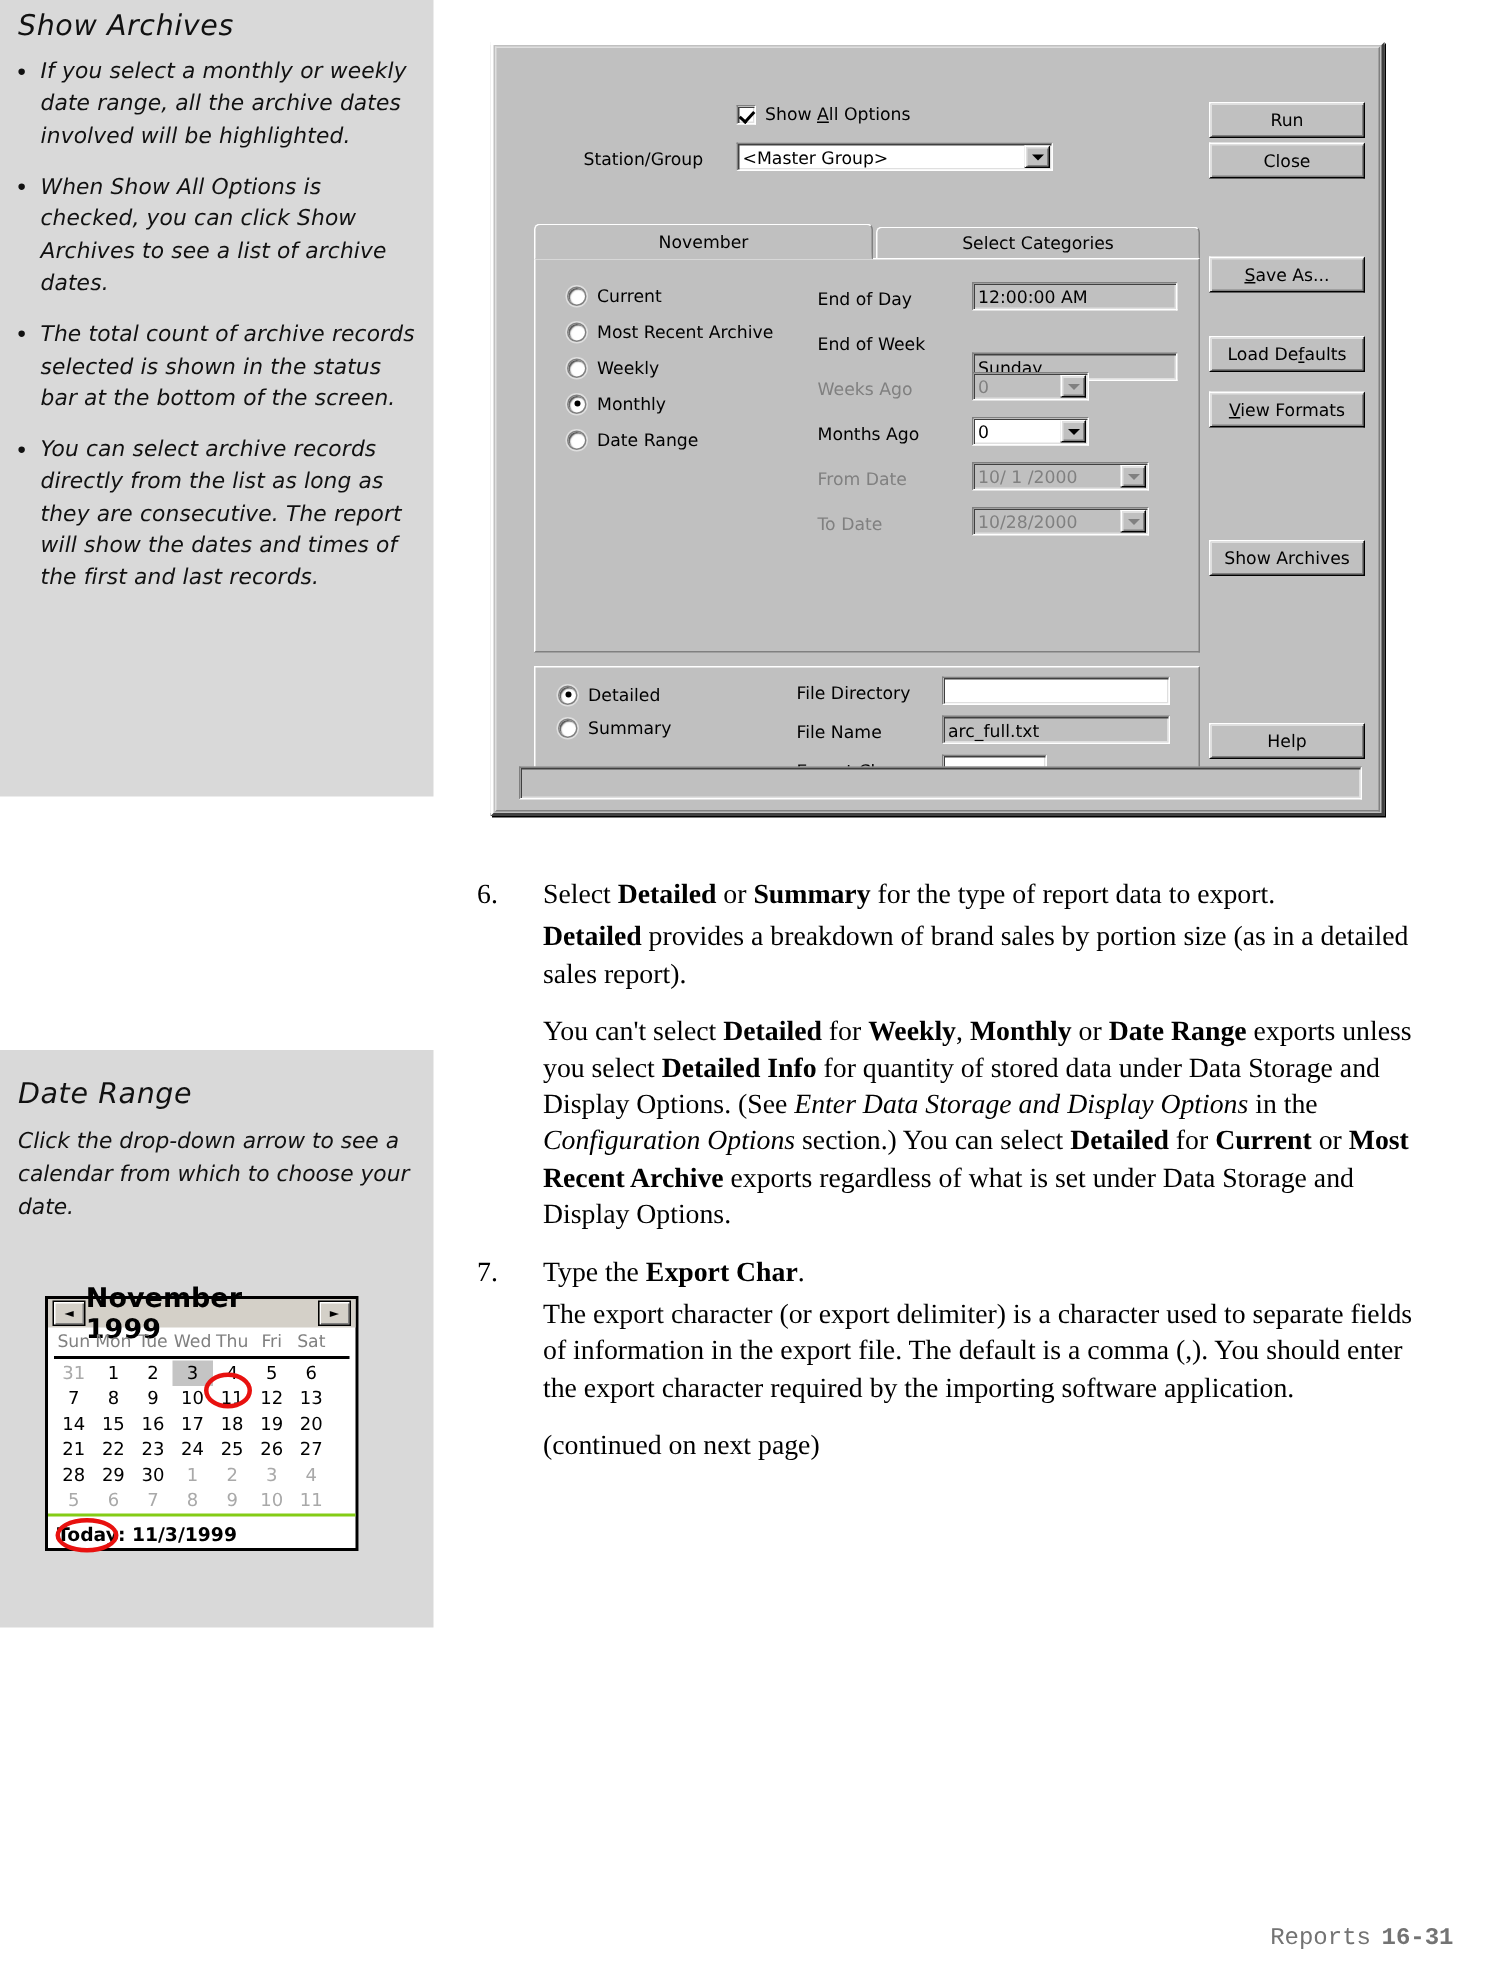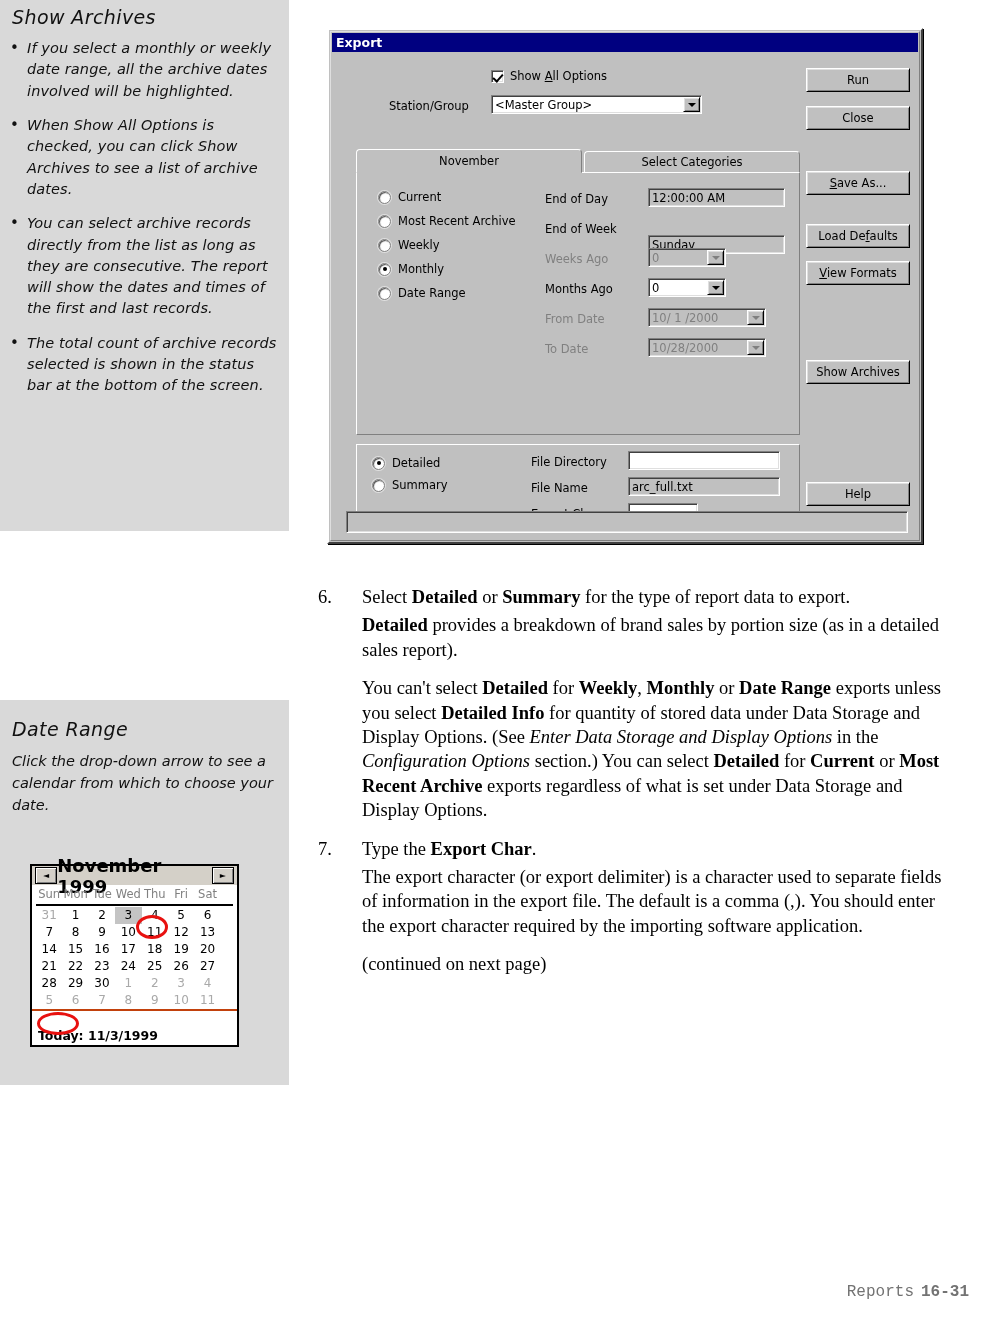--- a/index.html
+++ b/index.html
@@ -62,21 +62,21 @@
     width:26.4px; text-align:center; font-size:12px; line-height:17px; color:#000;
   }
   .cal-dow > div{ color:#808080; font-size:11.5px; }
   .cal-dow{ border-bottom:2px solid #000; padding-bottom:1px; margin-bottom:1px; }
   .cal-row > div.dim{ color:#a9a9a9; }
   .cal-row > div.sel{
     background:#c4c4c4; position:relative; color:#000;
   }
   .cal-today{
     display:flex; align-items:center; gap:4px;
-    border-top:2px solid #c2410c; padding:17px 4px 2px 6px;
+    border-top:2px solid #84cc16; padding:4px 4px 2px 6px;
     font-size:12.5px; font-weight:bold; color:#000;
   }
   .ellipse{
     position:absolute; border:3px solid #e8110f; border-radius:50%;
     pointer-events:none;
   }
   #ellipse-day{ width:26px; height:18px; left:104px; top:49px; }
   #ellipse-today{ width:36px; height:17px; left:5px; top:146px; }
 
   
@@ -203,22 +203,22 @@
   .footer .pg{ font-weight:bold; margin-left:7px; }
 </style>
 </head>
 <body>
 
 <div class="side-panel" id="panel-archives">
   <div class="side-head">Show Archives</div>
   <ul class="side-list">
     <li>If you select a monthly or weekly date range, all the archive dates involved will be highlighted.</li>
     <li>When Show All Options is checked, you can click Show Archives to see a list of archive dates.</li>
+    <li>The total count of archive records selected is shown in the status bar at the bottom of the screen.</li>
     <li>You can select archive records directly from the list as long as they are consecutive. The report will show the dates and times of the first and last records.</li>
-    <li>The total count of archive records selected is shown in the status bar at the bottom of the screen.</li>
   </ul>
 </div>
 
 <div class="side-panel" id="panel-daterange">
   <div class="side-head">Date Range</div>
   <div class="side-para">Click the drop-down arrow to see a calendar from which to choose your date.</div>
 </div>
 
 <div class="cal">
   <div class="cal-top">
@@ -295,23 +295,20 @@
   </div>
   <div class="cal-today">
     <span>Today: 11/3/1999</span>
   </div>
   <div class="ellipse" id="ellipse-day" style="border-color: rgb(232, 17, 15);"></div>
   <div class="ellipse" id="ellipse-today" style="border-color: rgb(232, 17, 15);"></div>
 </div>
 
 <div class="dlg">
   <div class="dlg-inner"></div>
-  <div class="titlebar">
-    <span>Export</span>
-  </div>
 
   <div class="dlg-body">
 
     <div style="position:absolute; left:159px; top:14px; display:flex; align-items:center; gap:6px;">
       <span class="chk"></span>
       <span class="lbl">Show <u>A</u>ll Options</span>
     </div>
 
     <div class="lbl" style="position:absolute; left:57px; top:44px;">Station/Group</div>
     <div class="field white" style="position:absolute; left:159px; top:40px; width:211px;">
@@ -416,21 +413,21 @@
         <span>arc_full.txt</span>
       </div>
 
       <div class="lbl" style="position:absolute; left:174px; top:62px;">Export Char</div>
       <div class="field white" style="position:absolute; left:271px; top:58px; width:70px;">
         <span>,</span>
       </div>
     </div>
 
     <div class="btn" style="top:13px;">Run</div>
-    <div class="btn" style="top:51px;">Close</div>
+    <div class="btn" style="top:40px;">Close</div>
     <div class="btn" style="top:116px;">
         <span><u>S</u>ave As...</span>
       </div>
     <div class="btn" style="top:169px;">
         <span>Load De<u>f</u>aults</span>
       </div>
     <div class="btn" style="top:206px;">
         <span><u>V</u>iew Formats</span>
       </div>
     <div class="btn" style="top:305px;">Show Archives</div>

